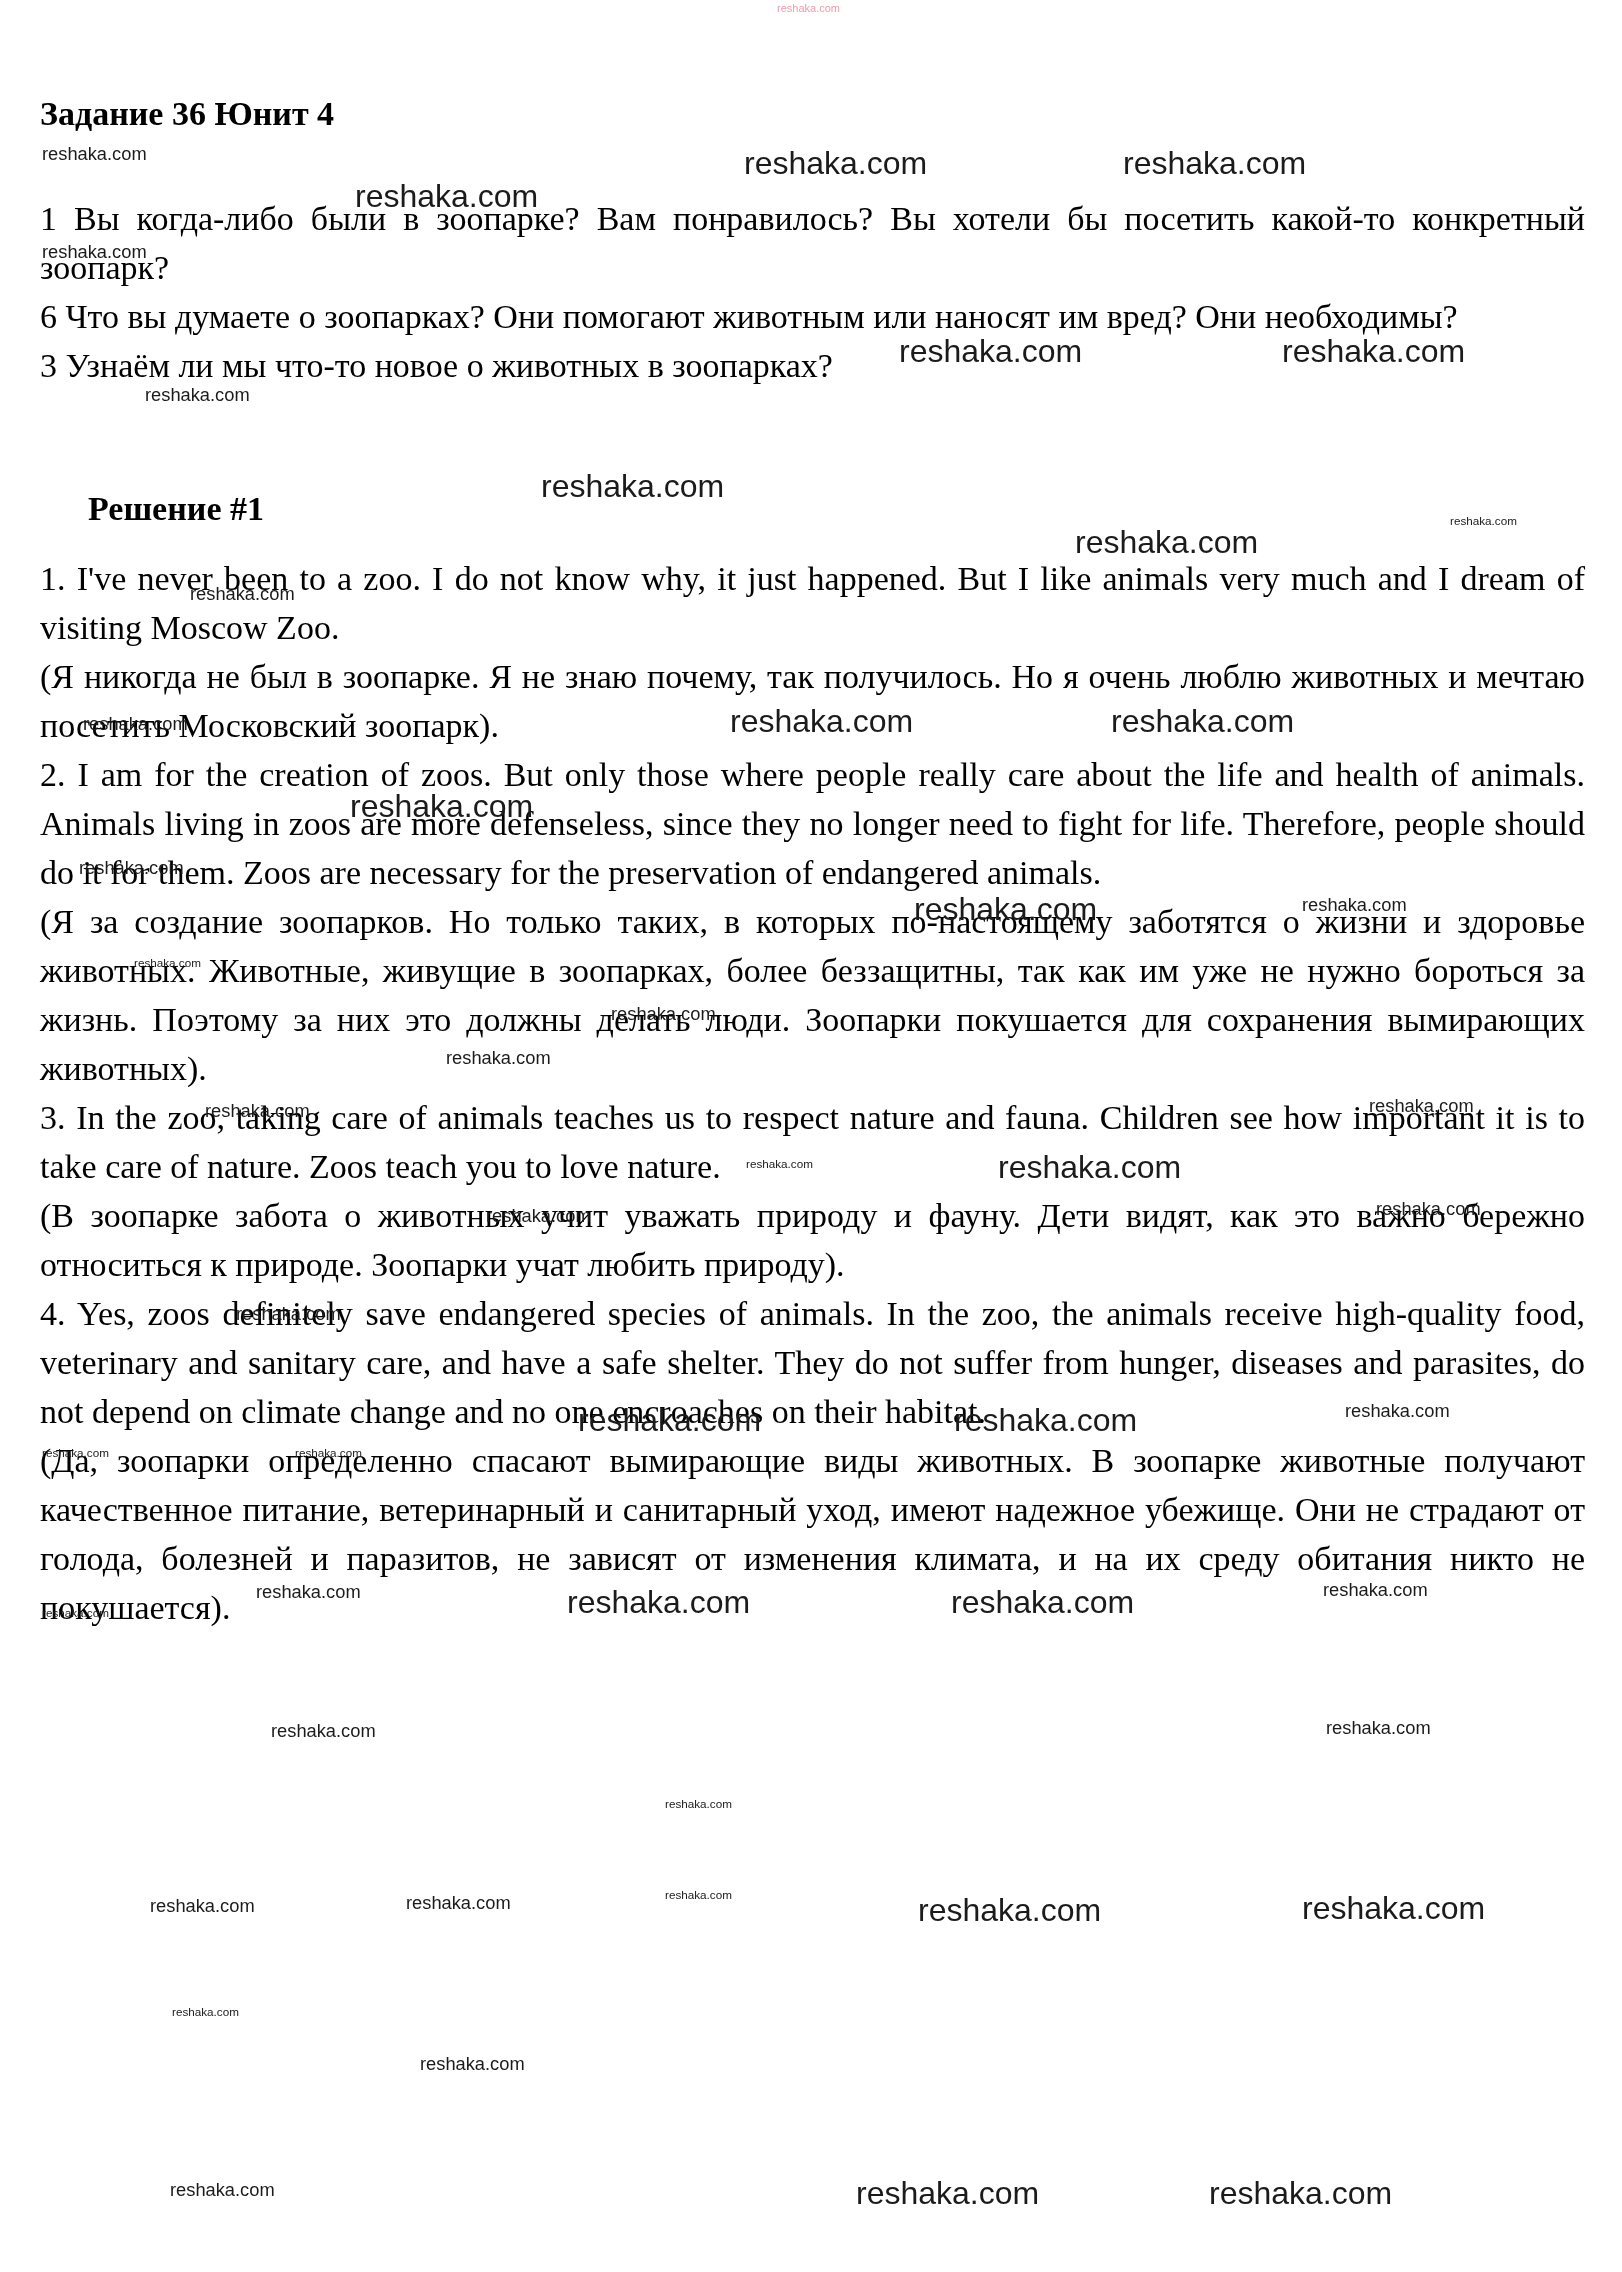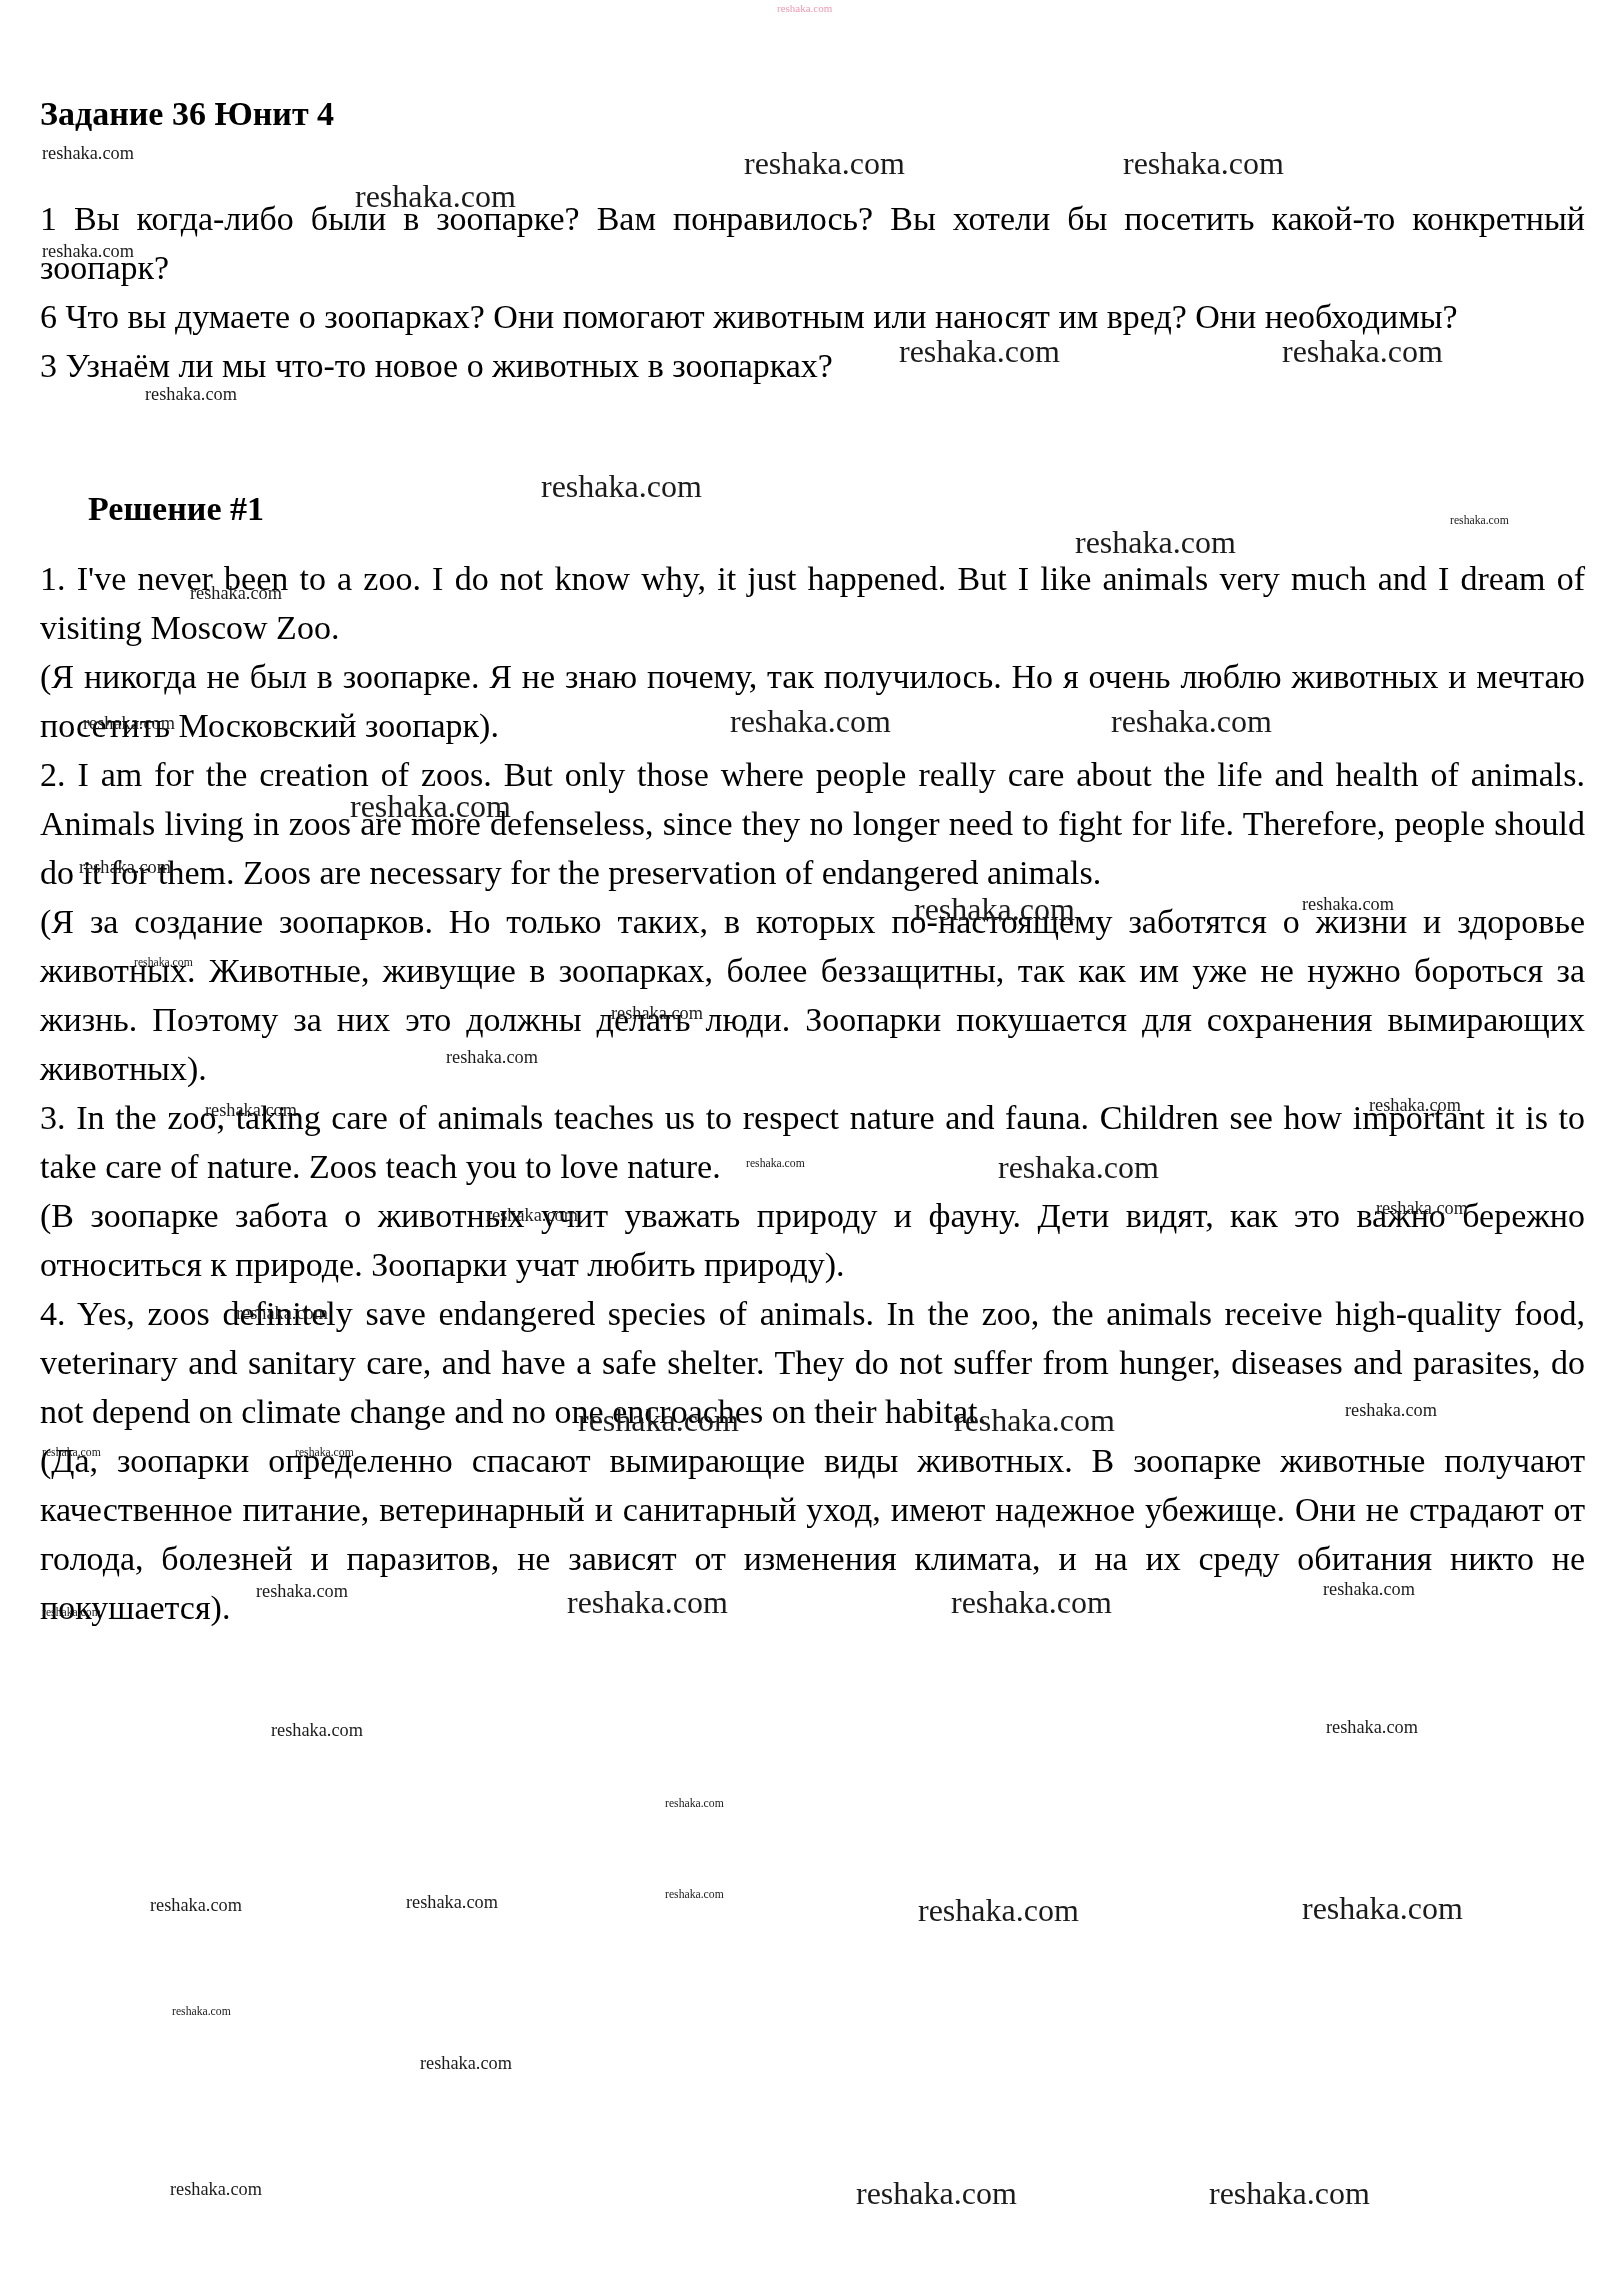--- a/index.html
+++ b/index.html
@@ -31,21 +31,21 @@
     font-size: 34px;
     font-weight: bold;
     line-height: 49px;
     margin-top: 94px;
     margin-bottom: 20.5px;
     margin-left: 48px;
   }
   .wm {
     position: absolute;
     z-index: 2;
-    font-family: Liberation Serif, serif;
+    font-family: Liberation Sans, sans-serif;
     color: #1b1b1b;
     white-space: nowrap;
     pointer-events: none;
   }
   .wm.lg   { font-size: 32px; }
   .wm.sm   { font-size: 18.3px; }
   .wm.tiny { font-size: 11.7px; }
   .wm.pink { font-size: 11px; color: #f09ab0; }
 </style>
 </head>

